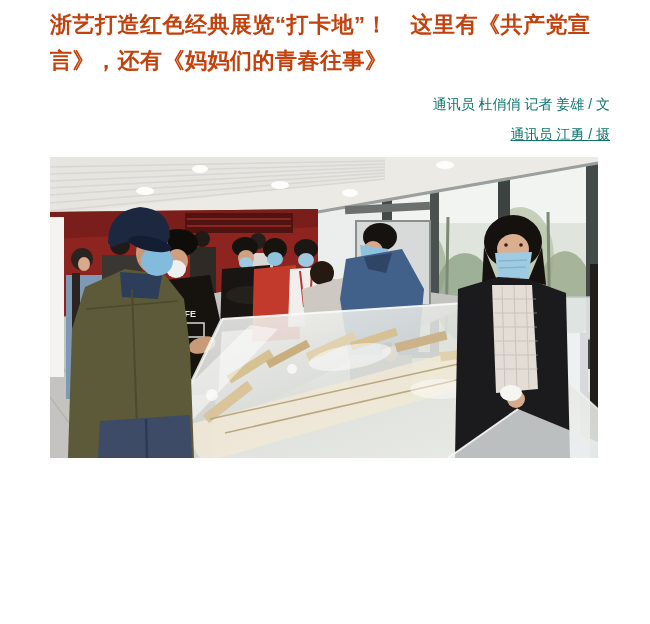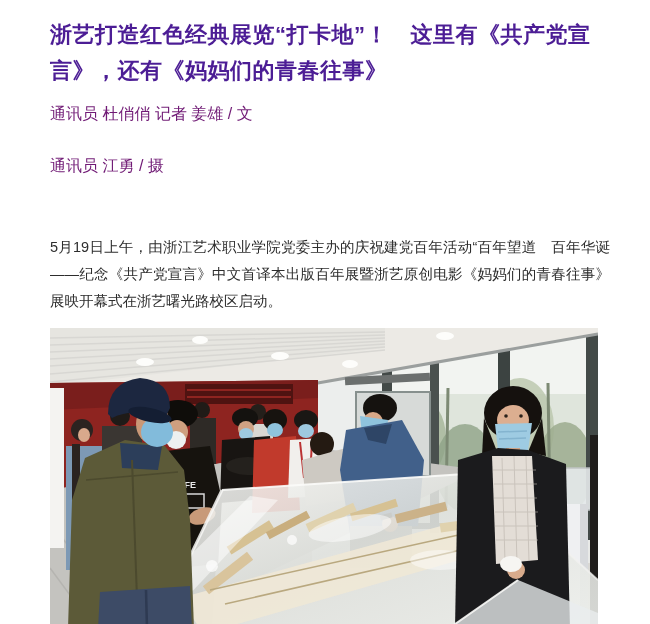--- a/index.html
+++ b/index.html
@@ -2,48 +2,47 @@
 <html><head>
 <meta charset="utf-8">
 <style>
   html,body{margin:0;padding:0;}
   body{
     width:650px;height:624px;overflow:hidden;background:#ffffff;
     font-family:"Liberation Sans","DejaVu Sans",sans-serif;
   }
   .content{width:560px;margin-left:50px;}
   .title{
-    margin:17px 0 0 0;font-size:22px;line-height:36px;font-weight:bold;
-    color:#4c1d95;letter-spacing:0.5px;
+    margin:7px 0 0 0;font-size:22px;line-height:36px;font-weight:bold;
+    color:#c2410c;letter-spacing:0.5px;
   }
   .meta{margin-top:11px;font-size:14px;line-height:18px;color:#b3b3b3;}
   .meta .sep{display:inline-block;width:14px;}
-  .byline{font-size:16px;line-height:20px;color:#701a75;}
+  .byline{font-size:14px;line-height:20px;color:#0f766e;text-align:right;}
   .byline.first{margin-top:15px;}
-  .byline.second{margin-top:32px;}
+  .byline.second{margin-top:10px;text-decoration:underline;}
   .body-para{
     margin:58px 0 0 0;font-size:14.5px;line-height:27px;color:#2d2d2d;
     text-align:justify;
   }
   .photo{
     margin:13px 0 0 0;width:548px;height:301px;overflow:hidden;background:#eceae6;
   }
   .photo svg{display:block;}
 </style>
 </head>
 <body>
 
 <div class="content">
   <h1 class="title">浙艺打造红色经典展览“打卡地”！　这里有《共产党宣言》，还有《妈妈们的青春往事》</h1>
 
 
   <div class="byline first">通讯员 杜俏俏 记者 姜雄 / 文</div>
   <div class="byline second">通讯员  江勇 / 摄</div>
 
-  <p class="body-para">5月19日上午，由浙江艺术职业学院党委主办的庆祝建党百年活动“百年望道　百年华诞——纪念《共产党宣言》中文首译本出版百年展暨浙艺原创电影《妈妈们的青春往事》展映开幕式在浙艺曙光路校区启动。</p>
 
   <figure class="photo" style="margin-left:0;margin-right:0;">
     <svg width="548" height="301" viewBox="0 0 548 301">
       <defs>
         <linearGradient id="glassGrad" x1="0" y1="0" x2="1" y2="1">
           <stop offset="0" stop-color="#fafaf8"></stop>
           <stop offset="0.45" stop-color="#dfe1dd"></stop>
           <stop offset="1" stop-color="#eef0ec"></stop>
         </linearGradient>
       </defs>

